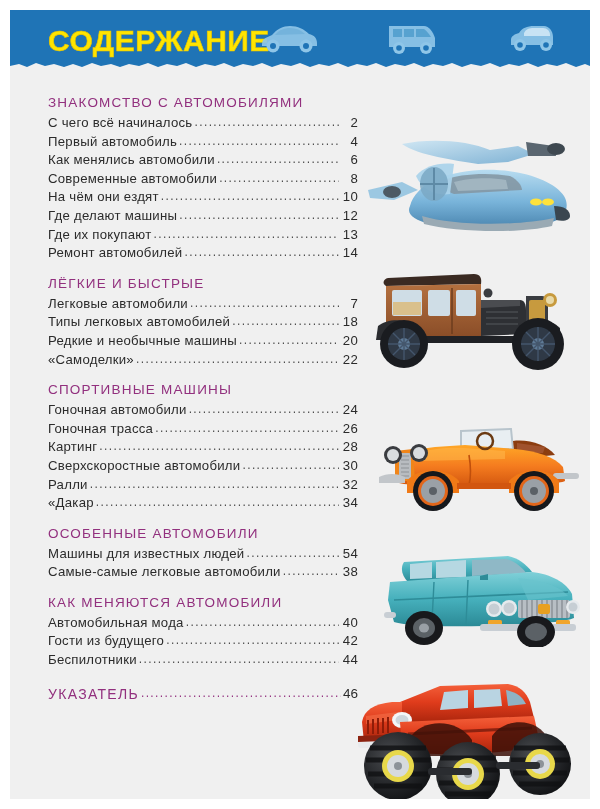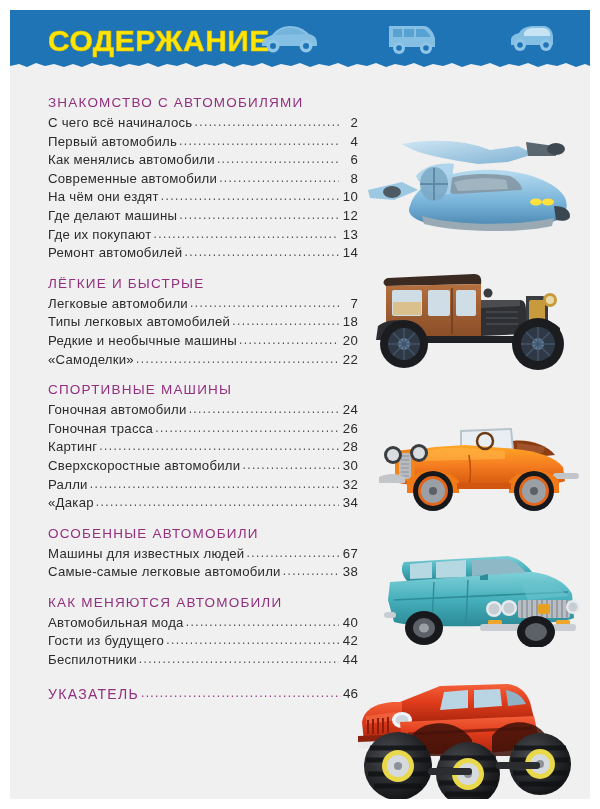--- a/index.html
+++ b/index.html
@@ -306,21 +306,21 @@
             <span class="entry-dots">.........................................................</span>
             <span class="entry-page">34</span>
           </div>
         </div>
 
         <div class="section">
           <div class="section-title">ОСОБЕННЫЕ АВТОМОБИЛИ</div>
           <div class="entry">
             <span class="entry-label">Машины для известных людей</span>
             <span class="entry-dots">.........................................................</span>
-            <span class="entry-page">67</span>
+            <span class="entry-page">54</span>
           </div>
           <div class="entry">
             <span class="entry-label">Самые-самые легковые автомобили</span>
             <span class="entry-dots">.........................................................</span>
             <span class="entry-page">38</span>
           </div>
         </div>
 
         <div class="section">
           <div class="section-title">КАК МЕНЯЮТСЯ АВТОМОБИЛИ</div>

